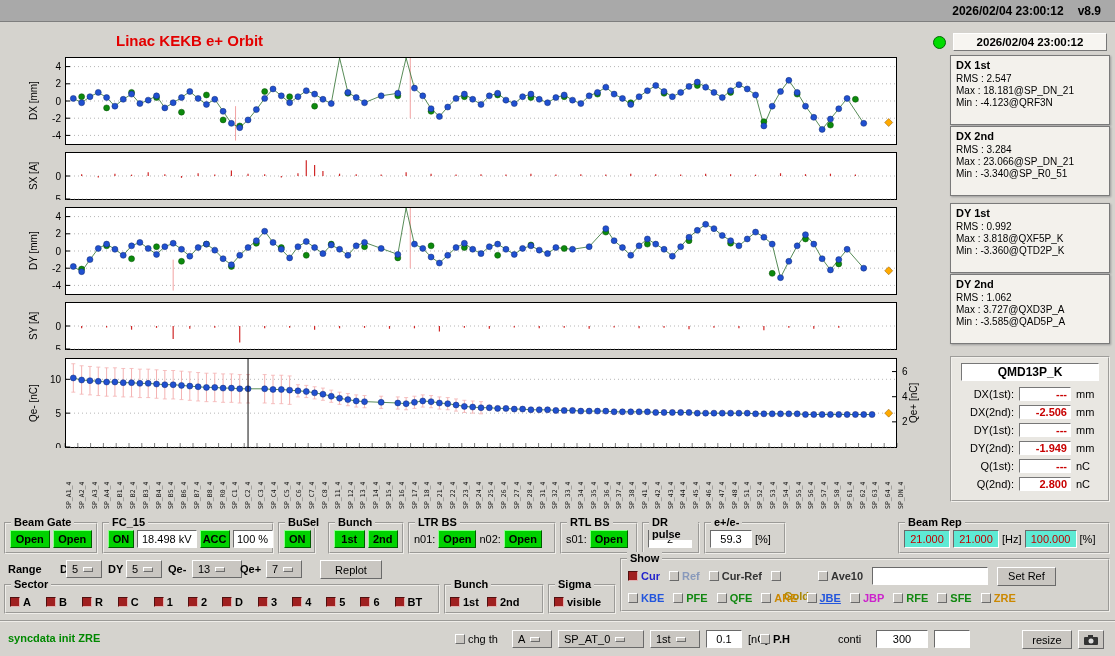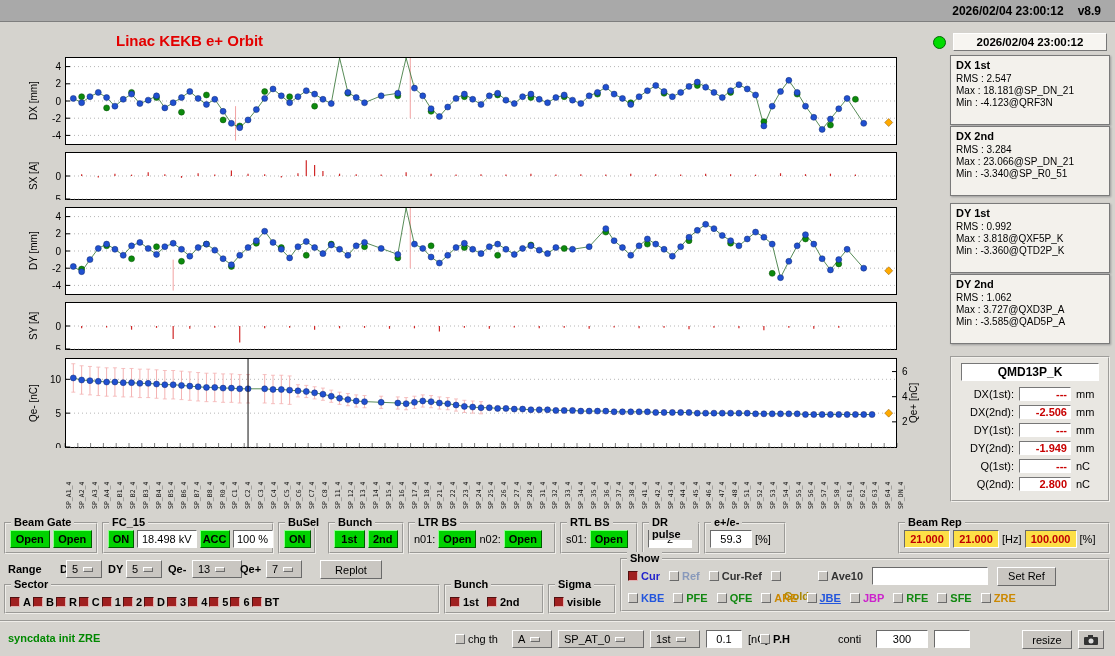--- a/index.html
+++ b/index.html
@@ -35,42 +35,42 @@
 #ylab-sy{top:302px;height:48px}
 #ylab-q{top:358px;height:90px}
 #ylab-qr{left:906px;top:358px;height:90px}
 #xlabels{position:absolute;left:40px;top:452px;width:880px;height:58px;overflow:hidden}
 .bpm{position:absolute;top:57px;transform:rotate(-90deg);transform-origin:0 0;font-family:"DejaVu Sans Mono",monospace;font-size:6.5px;white-space:nowrap;color:#111}
 
 .grp{position:absolute;border:2px groove #efede9;display:flex;align-items:flex-end;gap:3px;padding:0 4px 4px}
 .glabel{position:absolute;top:-8px;left:5px;background:#d5d3ce;padding:0 3px;font-weight:bold;font-size:11px;line-height:12px}
 .gbtn{background:#00d200;border:1px solid;border-color:#8cff8c #005a00 #005a00 #8cff8c;font-size:11px;font-weight:bold;height:18px;display:inline-flex;align-items:center;justify-content:center;padding:0 4px}
 .wfield{background:#fff;border:1px solid;border-color:#6a6a6a #fff #fff #6a6a6a;font-size:11px;height:18px;display:inline-flex;align-items:center;justify-content:center;padding:0 4px;white-space:nowrap}
-.pfield{background:#fde047;color:#c00000;font-weight:bold}
+.pfield{background:#5eead4;color:#c00000;font-weight:normal}
 .opt{background:#c9c6c1;border:1px solid;border-color:#fff #6a6a6a #6a6a6a #fff;height:18px;display:inline-flex;align-items:center;gap:5px;padding:0 5px;font-size:11px}
 .opt .dash{width:10px;height:5px;background:#c9c6c1;border:1px solid;border-color:#fff #6a6a6a #6a6a6a #fff;flex:none}
 .btn{background:#c9c6c1;border:1px solid;border-color:#fff #6a6a6a #6a6a6a #fff;height:19px;padding:0 10px;font-size:11px;display:inline-flex;align-items:center;justify-content:center}
 .slbl{font-size:11px;line-height:18px}
 .cbitem{display:inline-flex;align-items:center;gap:3px;font-size:11px;font-weight:bold;white-space:nowrap}
 .cb{width:10px;height:10px;background:#c9c6c1;border:1px solid;border-color:#fff #6a6a6a #6a6a6a #fff;flex:none}
 .cb.checked{background:#a02020;border-color:#501010 #e2b2b2 #e2b2b2 #501010}
 .abs{position:absolute}
 .plain-label{position:absolute;font-size:11px;font-weight:bold}
 
 #g-beamgate{left:4px;top:522px;width:94px;height:32px}
 #g-fc15{left:102px;top:522px;width:172px;height:32px}
 #g-busel{left:278px;top:522px;width:38px;height:32px}
 #g-bunch{left:328px;top:522px;width:76px;height:32px}
 #g-ltrbs{left:408px;top:522px;width:148px;height:32px}
 #g-rtlbs{left:560px;top:522px;width:78px;height:32px}
 #g-drpulse{left:642px;top:522px;width:58px;height:32px}
 #g-ratio{left:704px;top:522px;width:82px;height:32px}
 #g-beamrep{left:898px;top:522px;width:212px;height:32px}
 
-#g-sector{left:4px;top:584px;width:436px;height:30px;gap:2px}
+#g-sector{left:4px;top:584px;width:436px;height:30px;gap:15px}
 #g-bunch2{left:444px;top:584px;width:100px;height:30px;gap:8px}
 #g-sigma{left:548px;top:584px;width:68px;height:30px}
 
 #g-show{left:620px;top:558px;width:490px;height:54px;display:block;padding:5px 6px 2px}
 .showline{display:flex;align-items:center;gap:9px;height:22px}
 
 #statusbar{position:absolute;left:0;top:620px;width:1115px;height:36px;border-top:2px groove #efede9;background:#d5d3ce}
 #sb-msg{position:absolute;left:8px;top:10px;color:#008800;font-weight:bold;font-size:11px}
 </style>
 </head>

